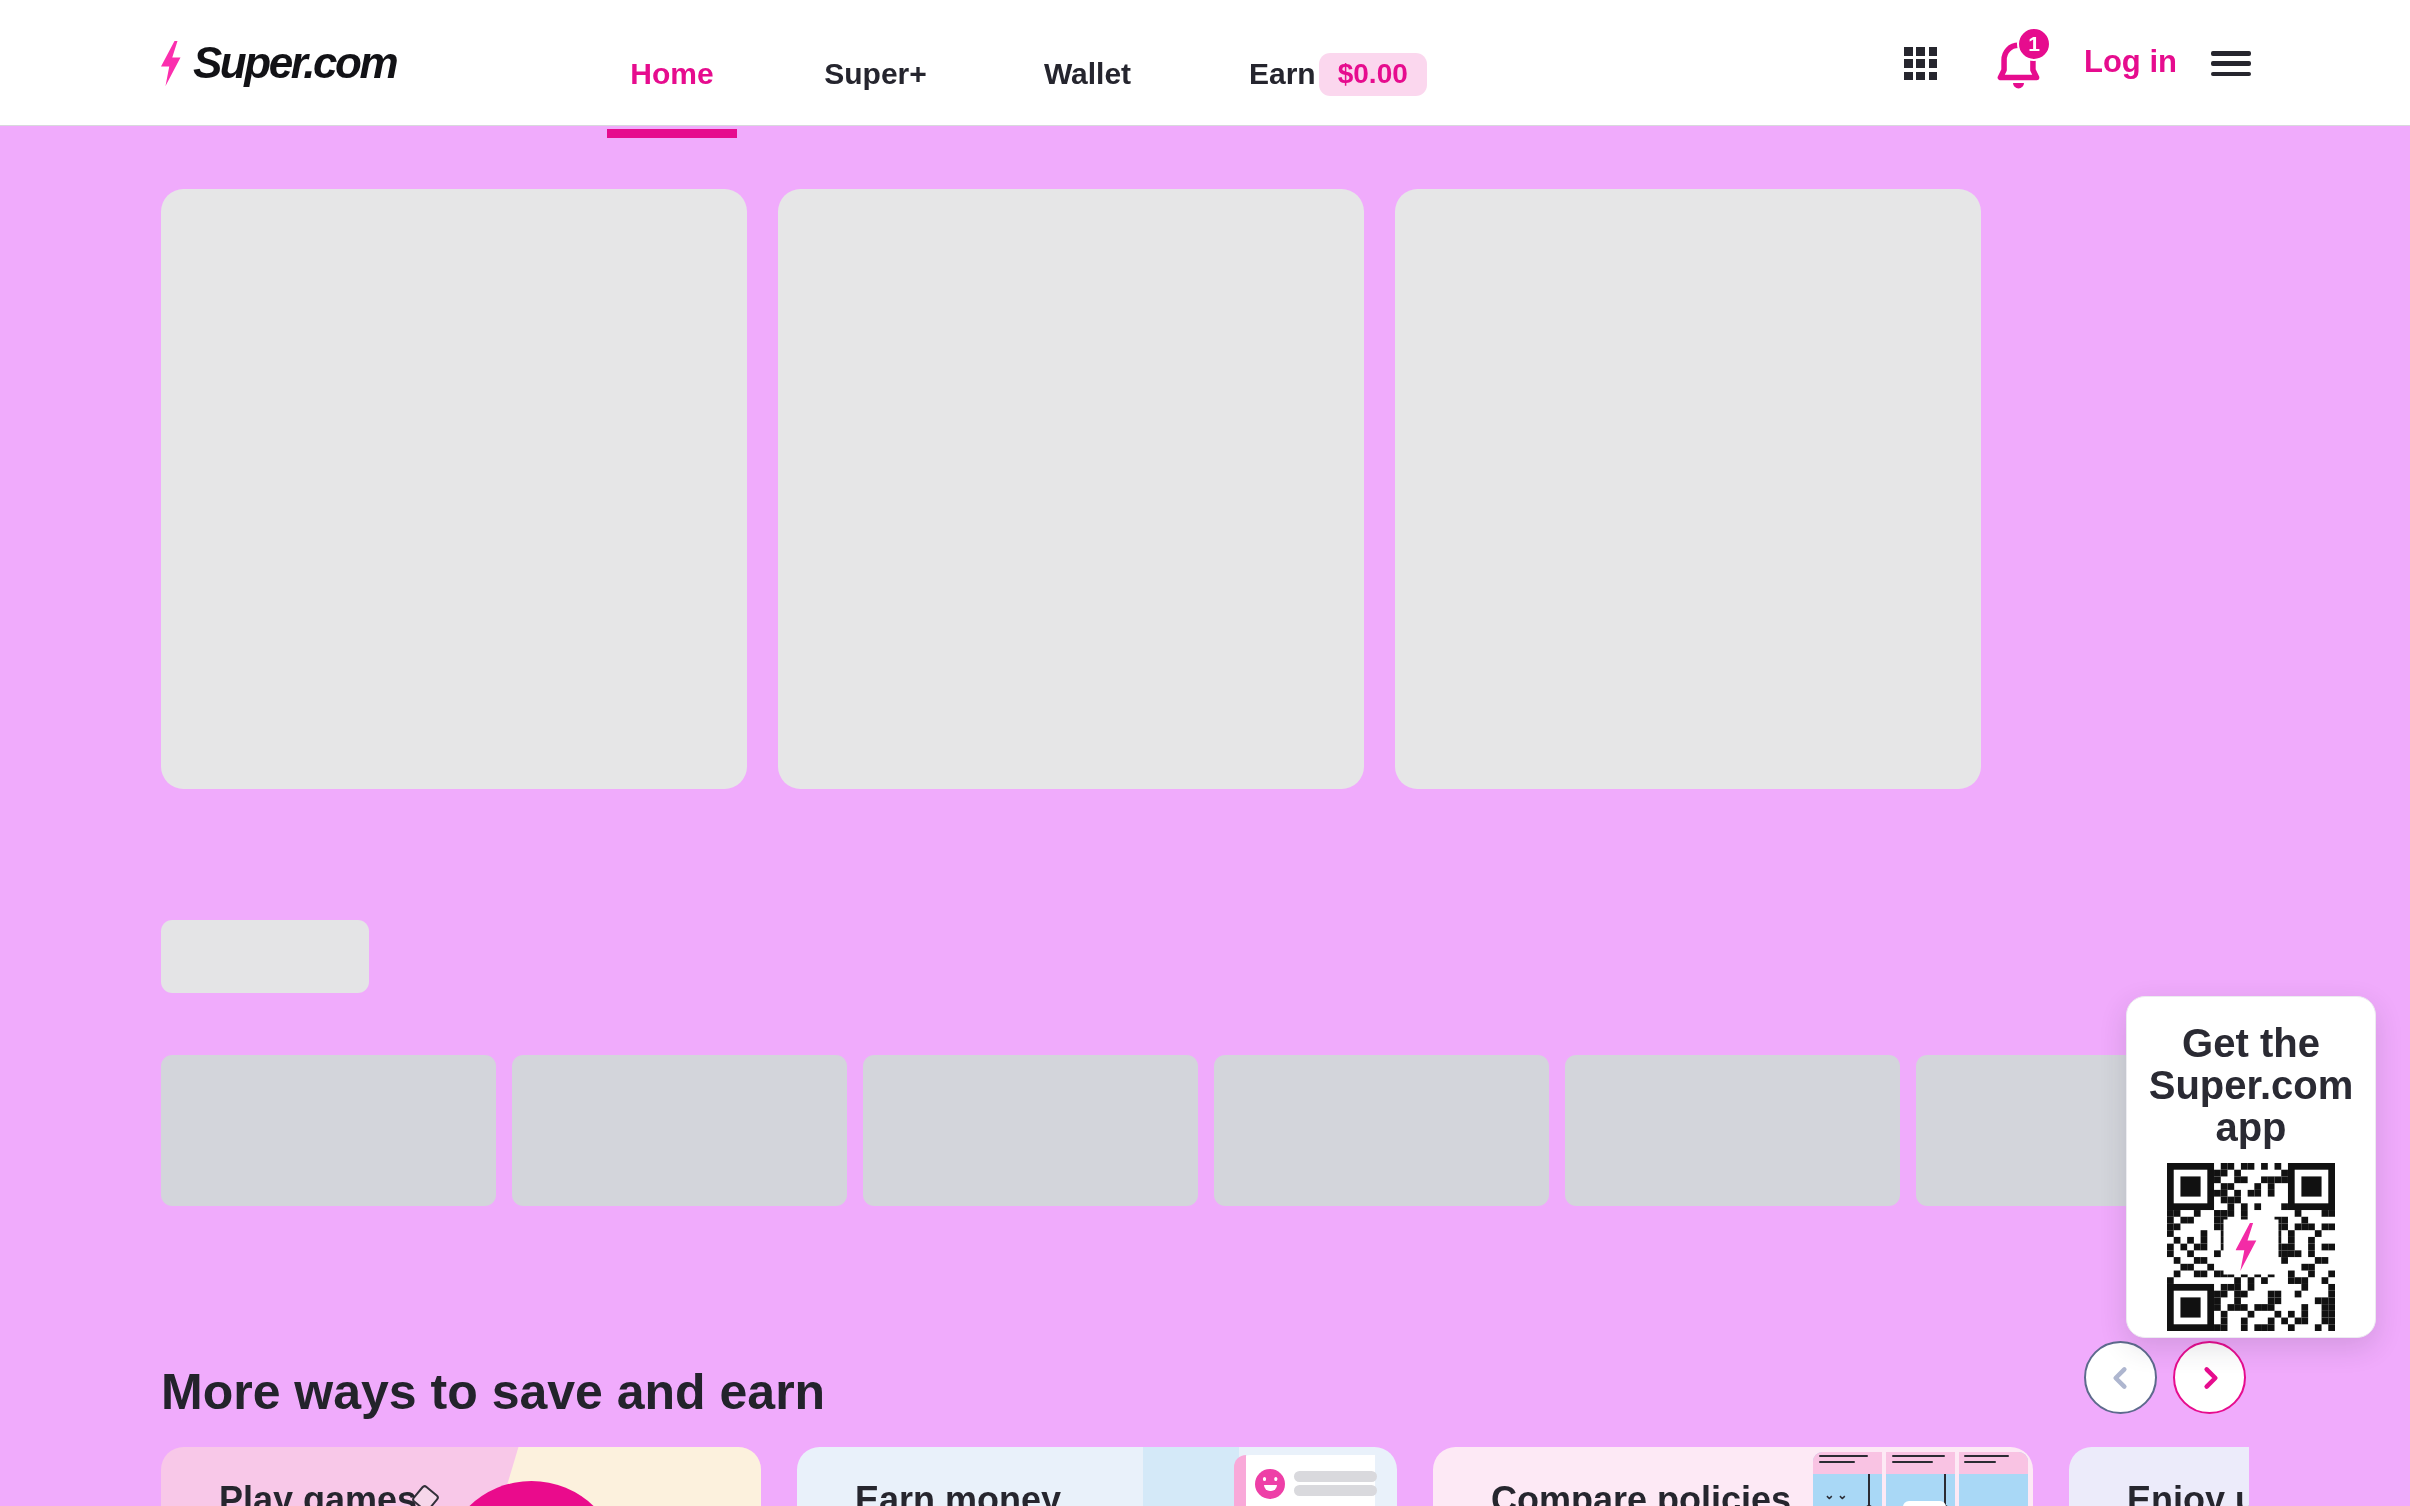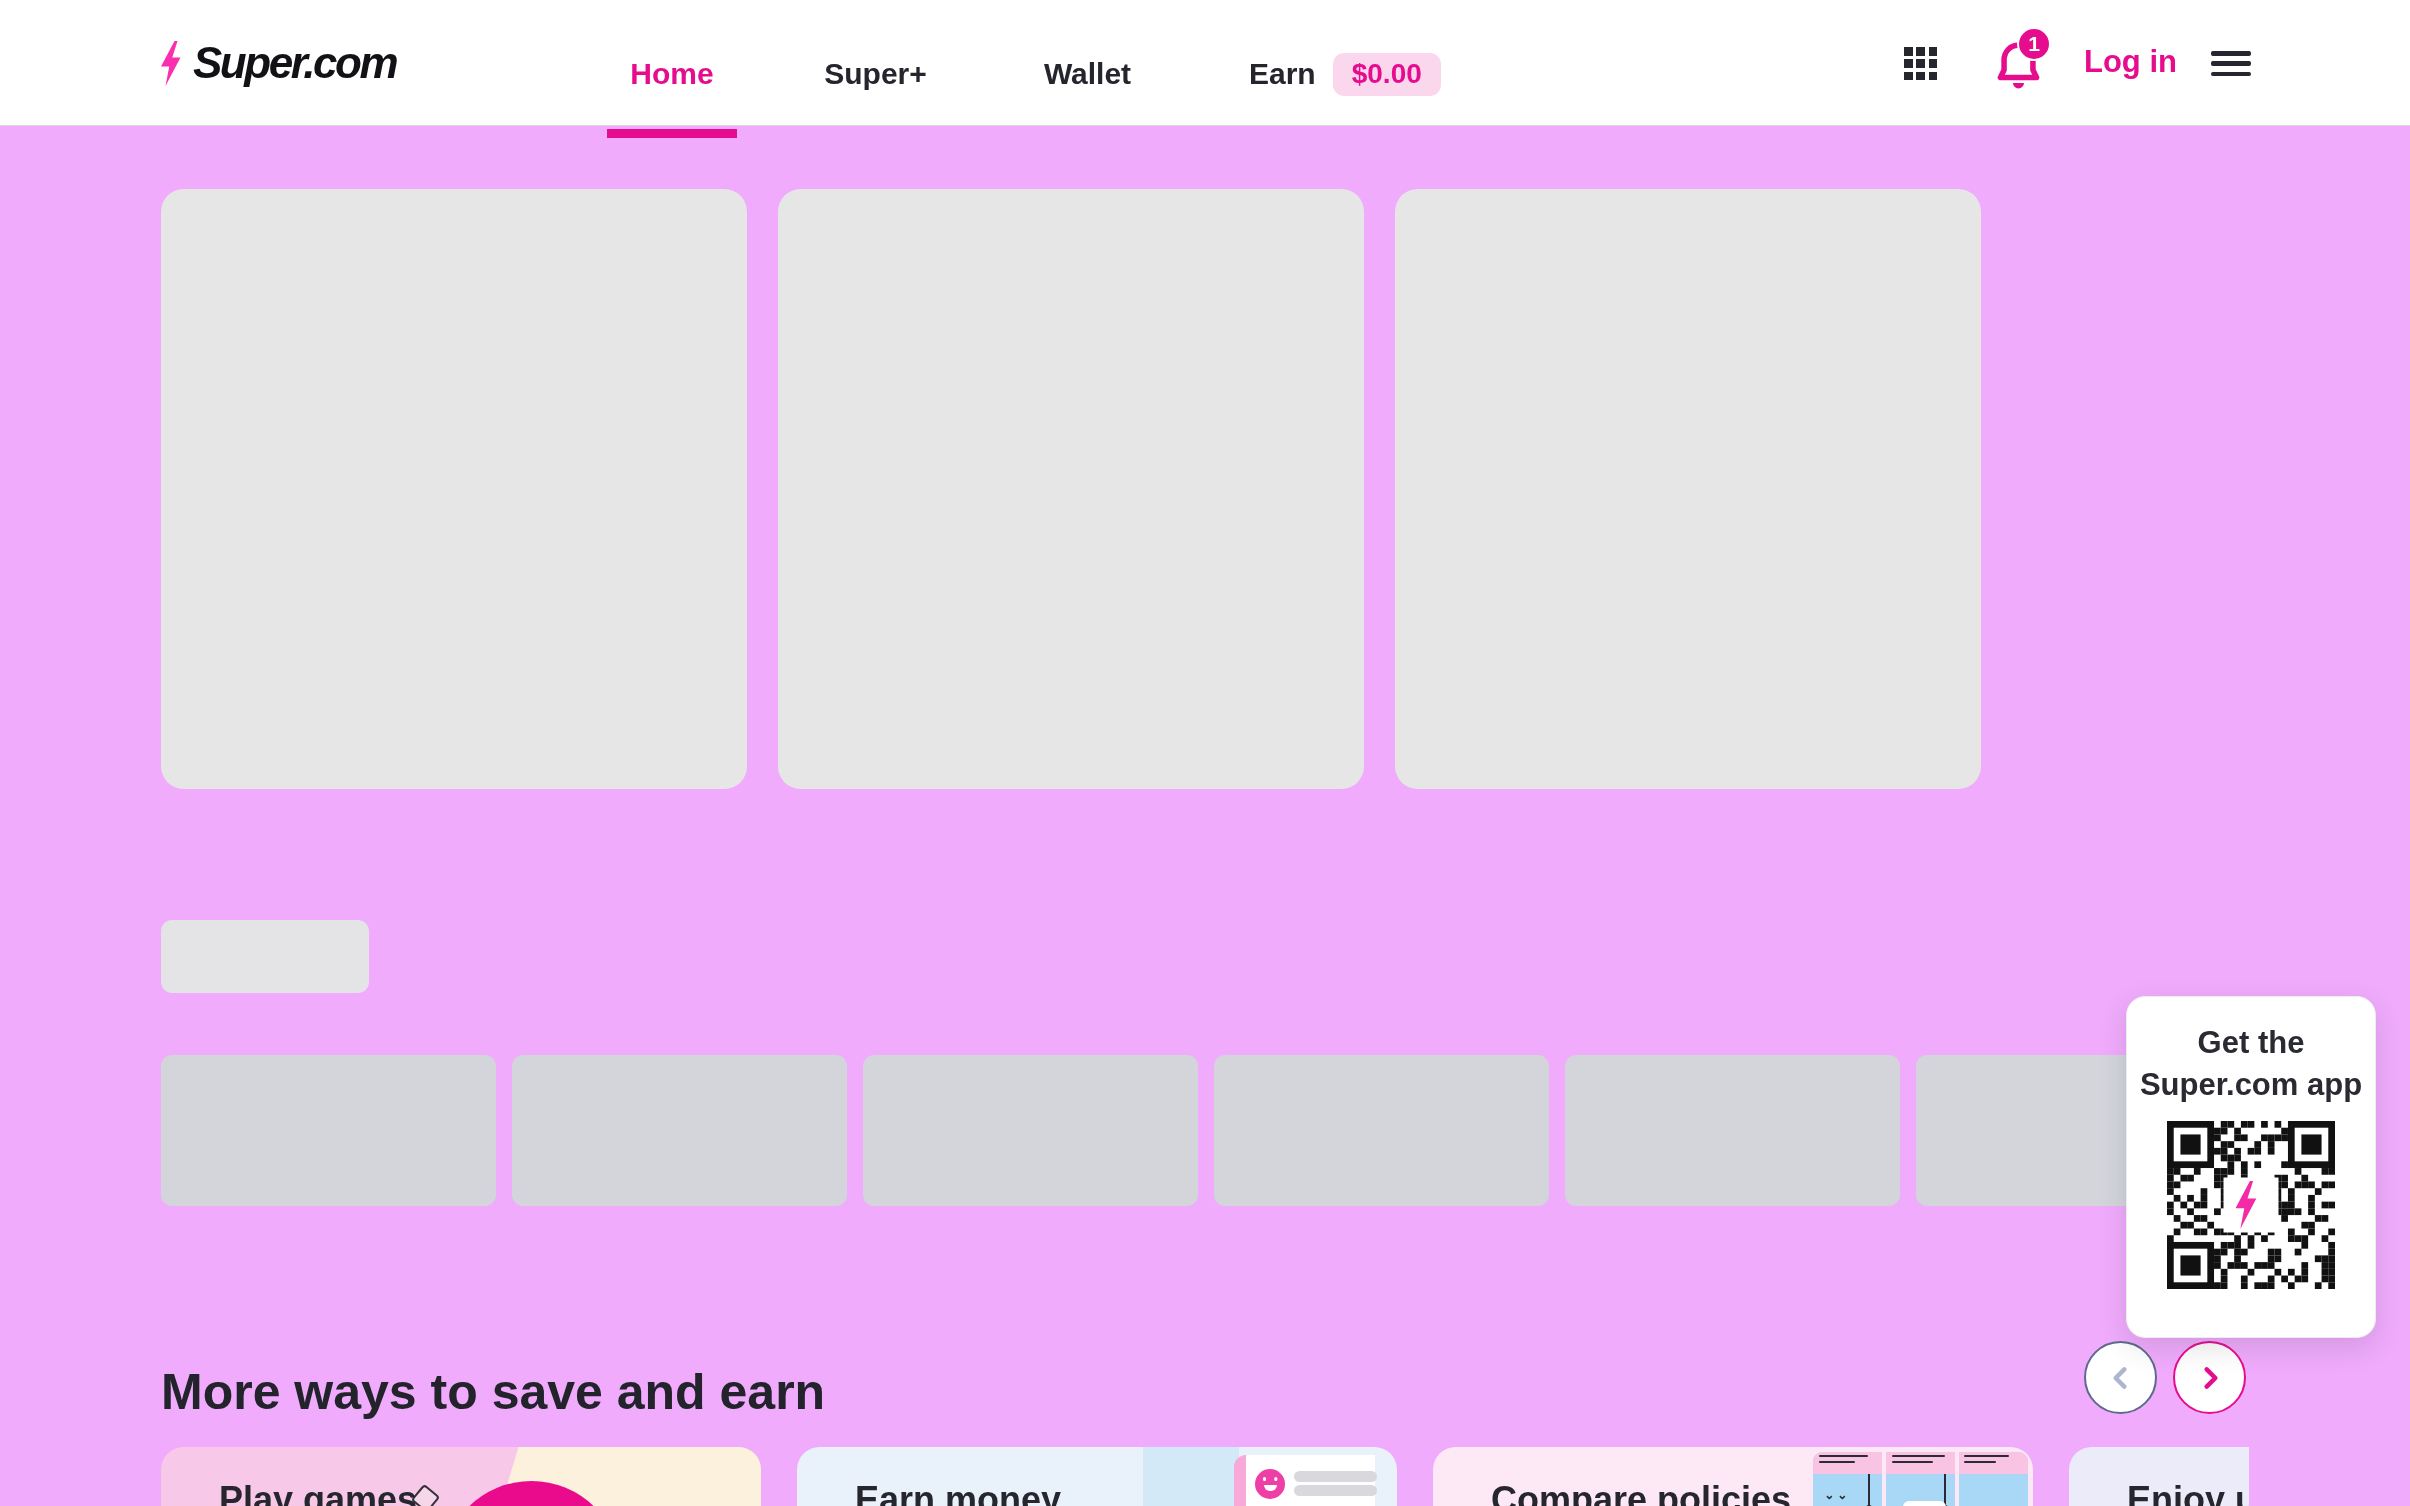--- a/index.html
+++ b/index.html
@@ -24,21 +24,21 @@
   .logo-text{font-size:44px;font-weight:bold;font-style:italic;letter-spacing:-2.4px;color:#121216;margin-left:1.9px;}
   .nav-tab{position:absolute;top:12px;height:124px;display:flex;align-items:center;justify-content:center;
     font-size:30px;font-weight:bold;color:var(--dark);cursor:pointer;}
   .nav-tab.active{color:var(--pink);}
   .nav-tab.active::after{content:"";position:absolute;left:0;right:0;bottom:-1.9px;height:8.5px;background:var(--pink);}
   .tab-home{left:607px;width:130px;}
   .tab-superplus{left:805px;width:141px;}
   .tab-wallet{left:1017px;width:141px;}
   .tab-earn{left:1249px;}
   .tab-travel{left:1523px;width:141px;}
-  .earn-group{display:flex;align-items:center;gap:17px;}
+  .earn-group{display:flex;align-items:center;gap:3px;}
   .earn-badge{background:var(--badge-bg);color:var(--pink);font-size:28px;font-weight:bold;
     padding:7.5px 19px;border-radius:11.3px;line-height:1;}
   .apps-grid{position:absolute;left:1904px;top:47px;width:34px;height:34px;display:grid;
     grid-template-columns:repeat(3,8.5px);grid-template-rows:repeat(3,8.5px);gap:3.8px;cursor:pointer;}
   .apps-grid span{background:#26262e;}
   .bell-wrap{position:absolute;left:1991px;top:38px;width:66px;height:58px;cursor:pointer;}
   .bell-badge{position:absolute;left:26px;top:-11.3px;width:34px;height:34px;border-radius:50%;
     background:var(--pink);color:#fff;font-size:21px;font-weight:bold;display:flex;
     align-items:center;justify-content:center;border:2.8px solid #fff;}
   .login{position:absolute;left:2084px;top:44px;font-size:31px;font-weight:bold;color:var(--pink);cursor:pointer;}
@@ -50,21 +50,21 @@
   .skel-big{width:586px;height:600px;border-radius:22.6px;background:var(--skel-big);}
   .skel-small{position:absolute;left:161px;top:920px;width:208px;height:73px;border-radius:11.3px;background:var(--skel-small);}
   .six-row{position:absolute;left:161px;top:1055px;width:2088px;height:151px;overflow:hidden;
     display:flex;gap:16px;z-index:5;}
   .skel-item{flex:0 0 335px;height:151px;border-radius:11.3px;background:var(--skel-row);}
 
   
   .app-card{position:absolute;left:2126px;top:996px;width:250px;height:342px;background:#fff;
     border:0.9px solid #ececf0;border-radius:19px;box-shadow:0 9.4px 28px rgba(40,40,60,.14);
     z-index:30;text-align:center;padding-top:24.5px;}
-  .app-card-title{font-size:31px;font-weight:bold;color:#2a2a33;line-height:42px;}
+  .app-card-title{font-size:40px;font-weight:bold;color:#2a2a33;line-height:42px;}
   .qr-box{position:relative;width:168px;height:168px;margin:15px auto 0;}
   .qr-box svg.qr{position:absolute;left:0;top:0;}
   .qr-bolt{position:absolute;left:50%;top:50%;transform:translate(-50%,-50%);width:55px;height:55px;
     background:#fff;display:flex;align-items:center;justify-content:center;}
 
   
   .section-title{position:absolute;left:161px;top:1363px;font-size:50px;font-weight:bold;color:#23232b;}
   .arrow-btn{position:absolute;top:1341px;width:73px;height:73px;border-radius:50%;background:#fff;
     display:flex;align-items:center;justify-content:center;cursor:pointer;z-index:6;}
   .arrow-prev{left:2084px;border:2.8px solid var(--slate);}

